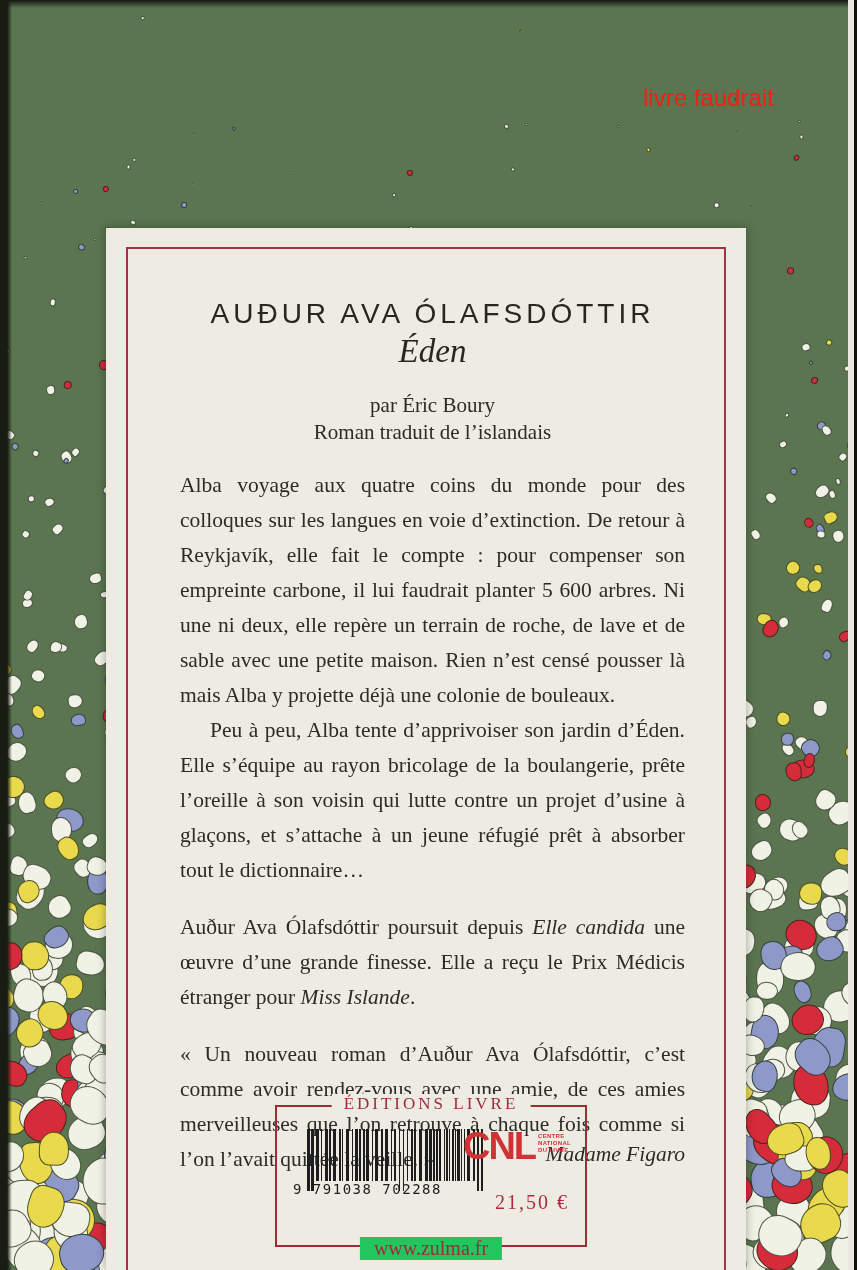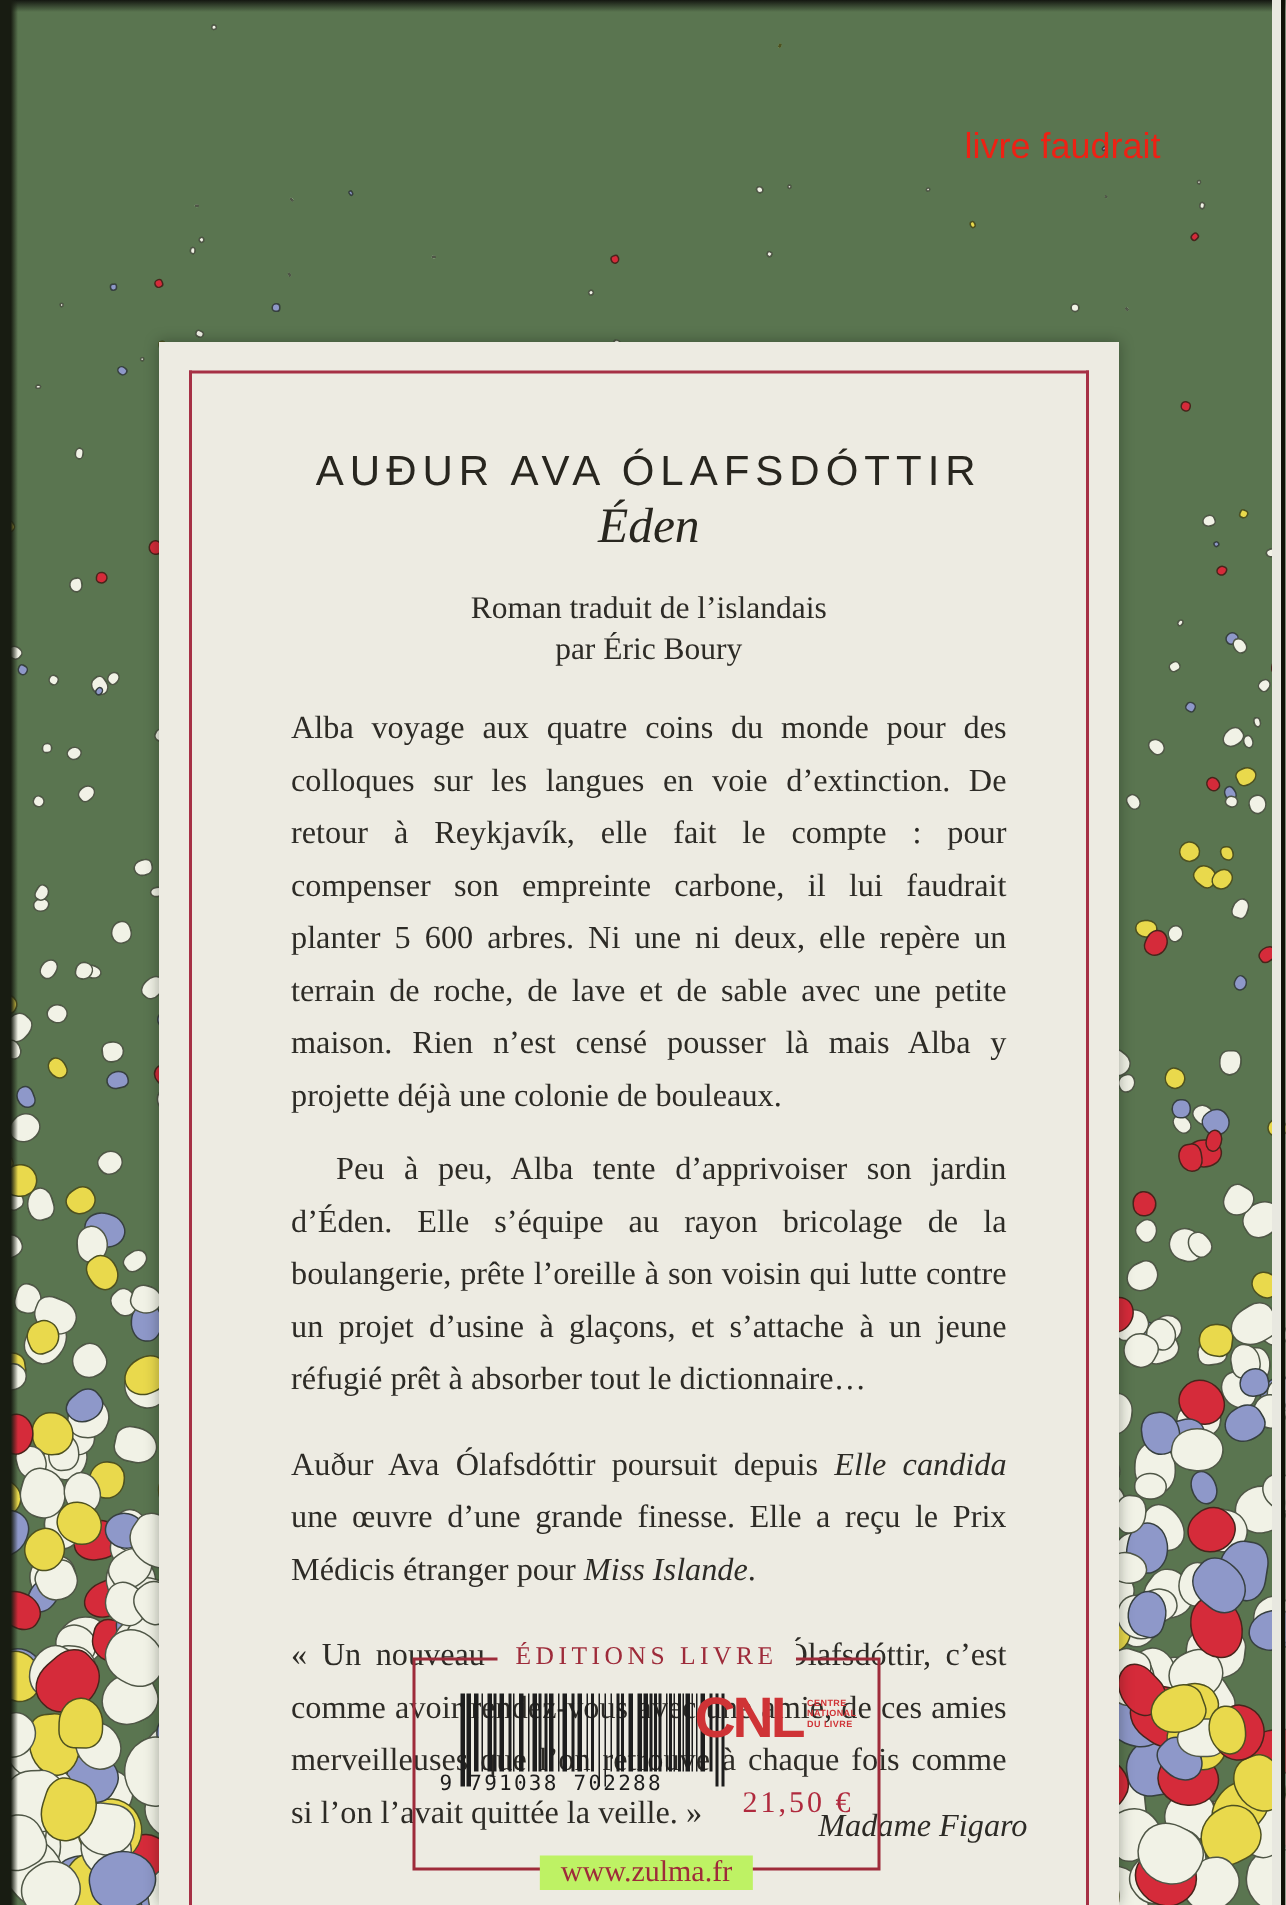--- a/index.html
+++ b/index.html
@@ -25,33 +25,33 @@
   .panel{position:absolute;left:106px;top:228px;width:640px;height:1042px;z-index:3;
     background:#edebe2;box-shadow:0 0 9px rgba(10,15,8,.35);}
   .red-frame{position:absolute;left:20px;right:20px;top:19px;bottom:0;
     border:2px solid #a63045;border-bottom:none;pointer-events:none;}
   .panel-content{position:absolute;left:74px;width:505px;top:0;color:#2d2b26;}
   .author{margin-top:70px;text-align:center;font-family:"Liberation Sans",sans-serif;
     font-size:28px;letter-spacing:4px;color:#28261f;white-space:nowrap;}
   .book-title{text-align:center;font-size:33px;font-style:italic;margin-top:3px;color:#28261f;}
   .subtitle{text-align:center;font-size:21px;margin-top:22px;line-height:27px;}
   .body-text{margin-top:22px;font-size:21.5px;line-height:35px;text-align:justify;}
-  .para{margin:14px;}
+  .para{margin:0;}
   .para.indent{text-indent:30px;font-family:Liberation Serif, serif;}
   .para.gap{margin-top:22px;}
   .para em{font-style:italic;}
   .attribution{text-align:right;font-style:italic;font-size:21.5px;margin-top:-35px;}
   
   .pub-box{position:absolute;left:169px;top:877px;width:308px;height:138px;
     border:2px solid #9e2b3a;}
   .pub-name{position:absolute;top:-13px;left:50%;transform:translateX(-50%);
     background:#edebe2;padding:0 12px;font-size:17px;letter-spacing:3px;
     color:#9e2b3a;white-space:nowrap;}
   .website{position:absolute;bottom:-15px;left:50%;transform:translateX(-50%);
-    background:#bef264;padding:0 14px;font-size:20px;color:#9e2b3a;white-space:nowrap;}
+    background:#22c55e;padding:0 14px;font-size:20px;color:#9e2b3a;white-space:nowrap;}
   .barcode{position:absolute;left:16px;top:22px;width:180px;}
   .bars{height:62px;display:flex;align-items:flex-start;padding-left:14px;}
   .bar{background:#1d1d1d;height:52px;flex:none;}
   .bar.tall{height:62px;}
   .bc-digits{font-family:"DejaVu Sans Mono",monospace;font-size:14px;
     letter-spacing:1.5px;color:#1d1d1d;margin-top:-10px;white-space:nowrap;}
   .cnl{position:absolute;right:14px;top:22px;display:flex;align-items:flex-start;}
   .cnl-acronym{font-family:"Liberation Sans",sans-serif;font-weight:bold;
     font-size:38px;line-height:34px;color:#cf3336;letter-spacing:-2px;}
   .cnl-small{font-family:"Liberation Sans",sans-serif;font-weight:bold;
@@ -1168,22 +1168,22 @@
 
 <div class="used-label">livre faudrait</div>
 
 <div class="panel">
   <div class="red-frame"></div>
 
   <div class="panel-content">
     <div class="author">AUÐUR AVA ÓLAFSDÓTTIR</div>
     <div class="book-title">Éden</div>
     <div class="subtitle">
+      <div>par Éric Boury</div>
       <div>Roman traduit de l’islandais</div>
-      <div>par Éric Boury</div>
     </div>
     <div class="body-text">
         <p class="para"><span>Alba voyage aux quatre coins du monde pour des colloques sur les langues en voie d’extinction. De retour à Reykjavík, elle fait le compte : pour compenser son empreinte carbone, il lui faudrait planter 5 600 arbres. Ni une ni deux, elle repère un terrain de roche, de lave et de sable avec une petite maison. Rien n’est censé pousser là mais Alba y projette déjà une colonie de bouleaux.</span></p>
         <p class="para indent"><span>Peu à peu, Alba tente d’apprivoiser son jardin d’Éden. Elle s’équipe au rayon bricolage de la boulangerie, prête l’oreille à son voisin qui lutte contre un projet d’usine à glaçons, et s’attache à un jeune réfugié prêt à absorber tout le dictionnaire…</span></p>
         <p class="para gap"><span>Auður Ava Ólafsdóttir poursuit depuis </span><em>Elle candida</em><span> une œuvre d’une grande finesse. Elle a reçu le Prix Médicis étranger pour </span><em>Miss Islande</em><span>.</span></p>
         <p class="para gap"><span>« Un nouveau roman d’Auður Ava Ólafsdóttir, c’est comme avoir rendez-vous avec une amie, de ces amies merveilleuses que l’on retrouve à chaque fois comme si l’on l’avait quittée la veille. »</span></p>
       </div>
     <div class="attribution">Madame Figaro</div>
   </div>
 

